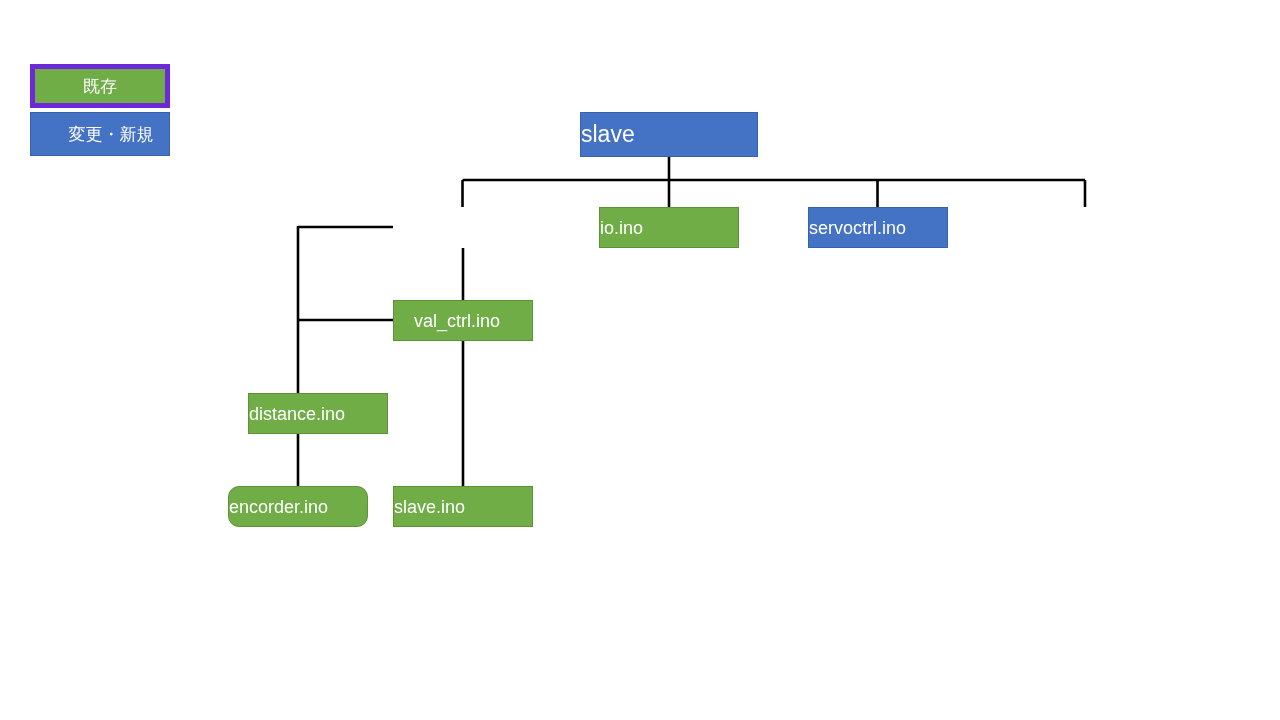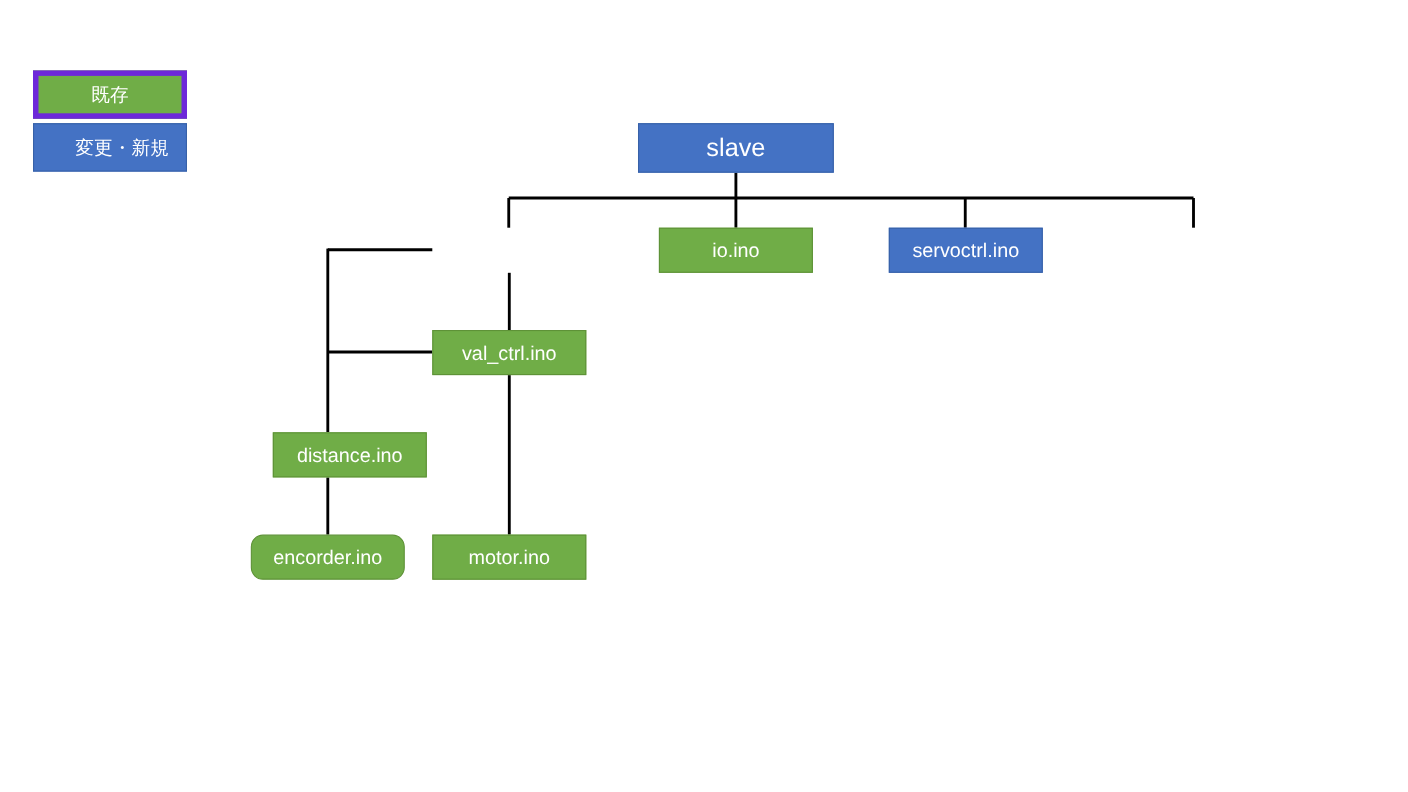--- a/index.html
+++ b/index.html
@@ -25,21 +25,21 @@
     left: 0; top: 0;
     width: 1280px;
     height: 720px;
     pointer-events: none;
   }
   .node {
     position: absolute;
     box-sizing: border-box;
     display: flex;
     align-items: center;
-    justify-content: center;
+    justify-content: flex-start;
     color: #ffffff;
     text-align: center;
     line-height: 1;
     white-space: nowrap;
     user-select: none;
   }
   .node.green {
     background: #70ad47;
     border: 1px solid #5e9237;
   }
@@ -109,29 +109,29 @@
 
   <div class="node blue" style="left:808px; top:207px; width:140px; height:41px; font-size:18px;">
     <span>servoctrl.ino</span>
   </div>
 
   <div class="node green" style="left:599px; top:207px; width:140px; height:41px; font-size:18px;">
     <span>io.ino</span>
   </div>
 
 
-  <div class="node green" style="left:393px; top:300px; width:140px; height:41px; font-size:18px;">
+  <div class="node green" style="left:393px; top:300px; width:140px; height:41px; font-size:18px;padding-left:20px;">
     <span>val_ctrl.ino</span>
   </div>
 
   <div class="node green" style="left:228px; top:393px; width:140px; height:41px; font-size:18px;margin-left:20px;">
     <span>distance.ino</span>
   </div>
 
   <div class="node green" style="left:228px; top:486px; width:140px; height:41px; font-size:18px;border-radius:11px;">
     <span>encorder.ino</span>
   </div>
 
   <div class="node green" style="left:393px; top:486px; width:140px; height:41px; font-size:18px;">
-    <span>motor.ino</span>
+    <span>slave.ino</span>
   </div>
 
 </div>
 
 </body></html>

